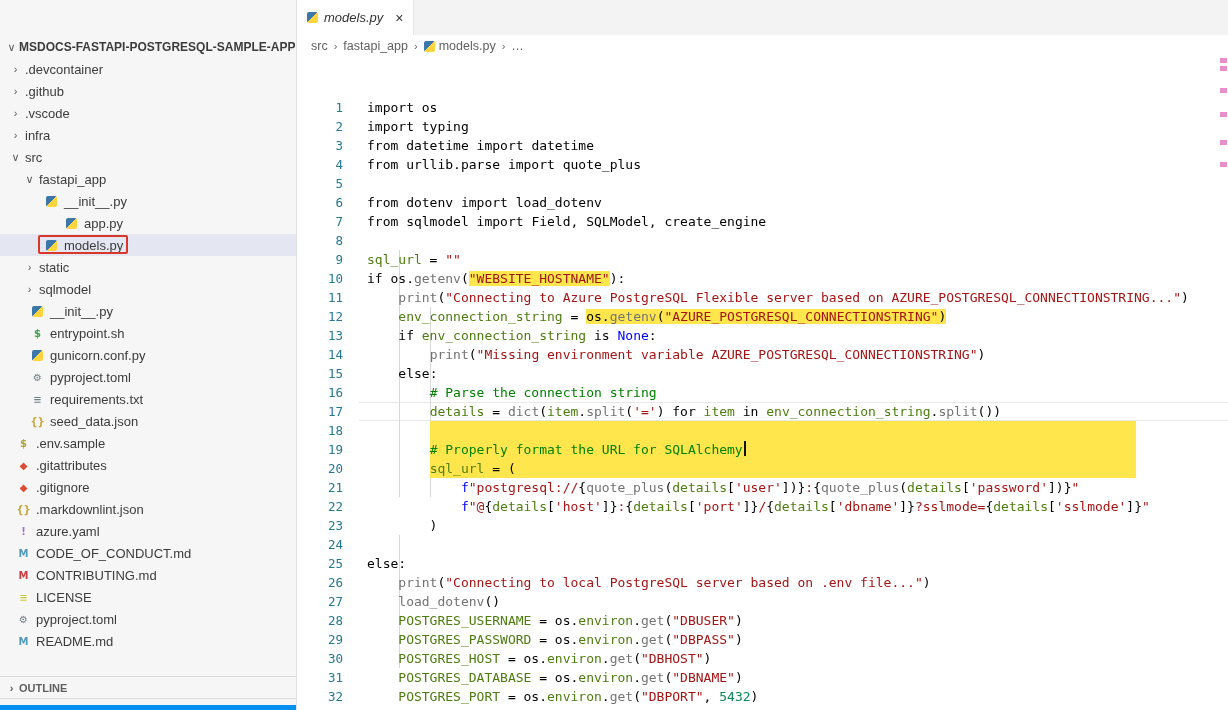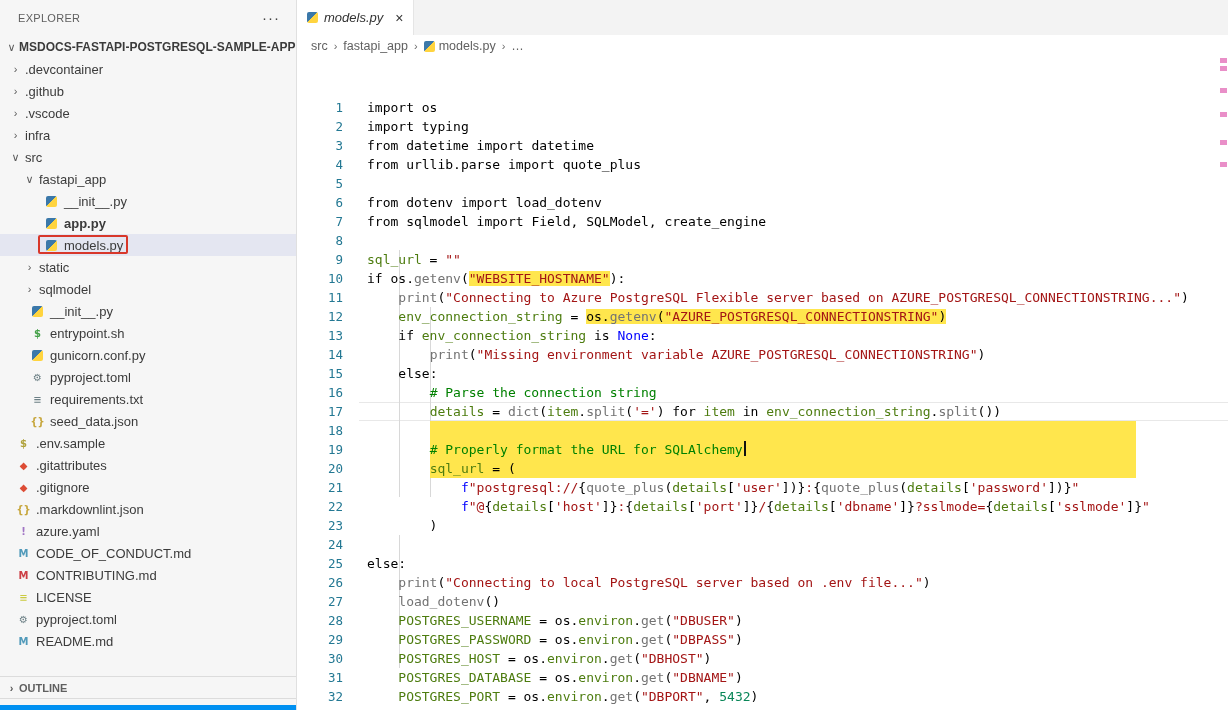--- a/index.html
+++ b/index.html
@@ -60,24 +60,20 @@
     border-bottom:1px solid #e8e8e8; z-index:0; }
   .guide { position:absolute; width:1px; background:#d8d8d8; z-index:0; }
   .mark { position:absolute; right:1px; width:7px; height:5px; background:#e98fc8; z-index:8; }
 </style>
 </head>
 <body>
 
 <div class="app">
 
   <aside class="sidebar">
-    <div class="sb-header">
-      <span>EXPLORER</span>
-      <span class="sb-actions">···</span>
-    </div>
     <div class="tree">
       <div class="row" style="padding-left:4px">
         <span class="chev">∨</span>
         <span class="root-label">MSDOCS-FASTAPI-POSTGRESQL-SAMPLE-APP [GIT...</span>
       </div>
       <div id="tree-items">
           <div class="row" style="padding-left: 8px;">
             <span class="chev">›</span>
             <span class="lbl">.devcontainer</span>
           </div>
@@ -100,21 +96,21 @@
           <div class="row" style="padding-left: 22px;">
             <span class="chev">∨</span>
             <span class="lbl">fastapi_app</span>
           </div>
           <div class="row" style="padding-left: 44px;">
             <span class="fic">
               <span class="ic-python"></span>
             </span>
             <span class="lbl">__init__.py</span>
           </div>
-          <div class="row" style="padding-left: 44px; font-weight: bold;">
+          <div class="row" style="padding-left: 64px;">
             <span class="fic">
               <span class="ic-python"></span>
             </span>
             <span class="lbl">app.py</span>
           </div>
           <div class="row sel" style="padding-left: 44px;">
             <span class="fic">
               <span class="ic-python"></span>
             </span>
             <span class="lbl">models.py</span>

